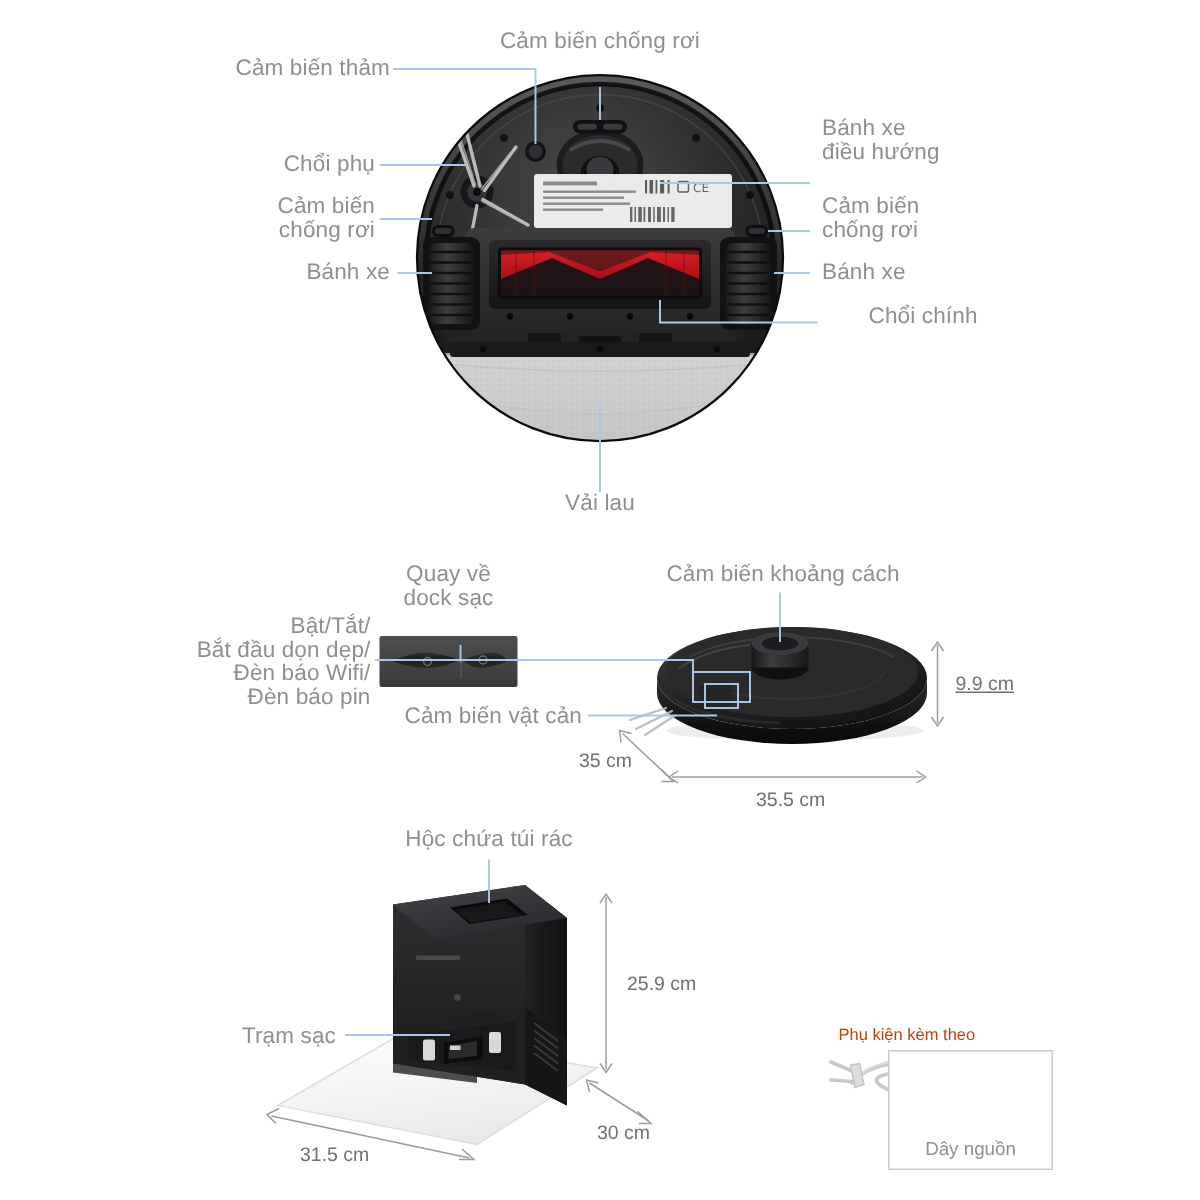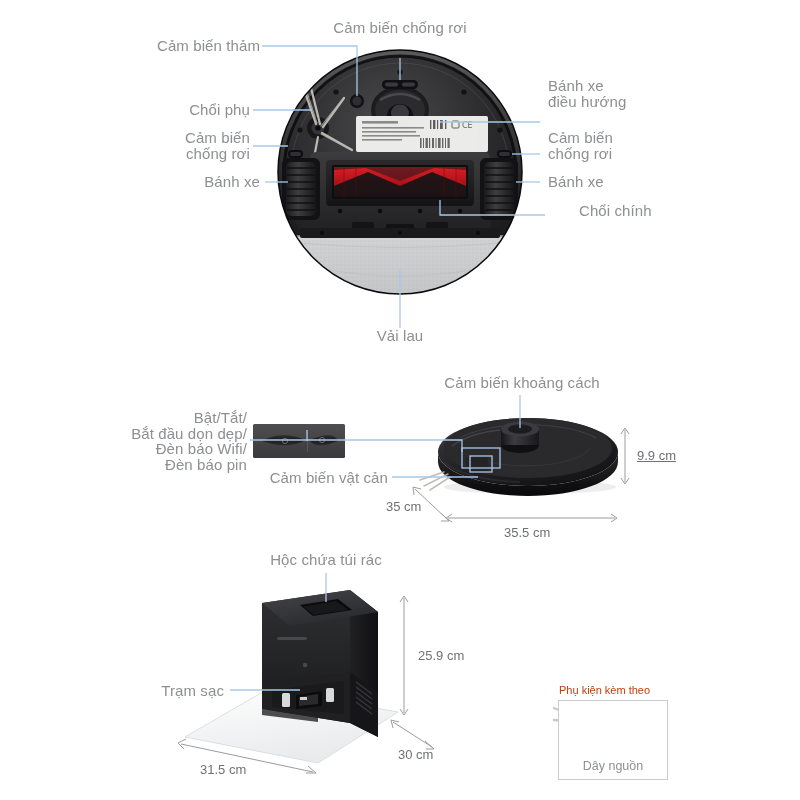--- a/index.html
+++ b/index.html
@@ -44,20 +44,21 @@
     position: absolute;
     color: #c2410c;
     font-size: 11px;
     line-height: 15px;
   }
   .acc-box {
     position: absolute;
     border: 1px solid #c9cbcd;
     background: #fff;
     box-sizing: border-box;
+    margin-left: 34px;
   }
   .acc-cap {
     position: absolute;
     color: #8d8f92;
     font-size: 12.5px;
     text-align: center;
     width: 100%;
     left: 0;
   }
   svg { display: block; }
@@ -481,20 +482,22 @@
 
   <div class="lbl l" style="left:548px; top:130px; width:130px;">Cảm biến
 chống rơi</div>
 
   <div class="lbl l" style="left:548px; top:174px; width:110px;">Bánh xe</div>
 
   <div class="lbl l" style="left:553px; top:203px; width:120px;margin-left:26px;">Chổi chính</div>
 
   <div class="lbl c" style="left:345px; top:328px; width:110px;">Vải lau</div>
 
+  <div class="lbl c" style="left:252px; top:375px; width:94px;">Quay về
+dock sạc</div>
 
   <div class="lbl r" style="left:95px; top:410px; width:152px;">Bật/Tắt/
 Bắt đầu dọn dẹp/
 Đèn báo Wifi/
 Đèn báo pin</div>
 
   <div class="lbl c" style="left:440px; top:375px; width:164px;">Cảm biến khoảng cách</div>
 
   <div class="lbl r" style="left:258px; top:470px; width:130px;">Cảm biến vật cản</div>
 

